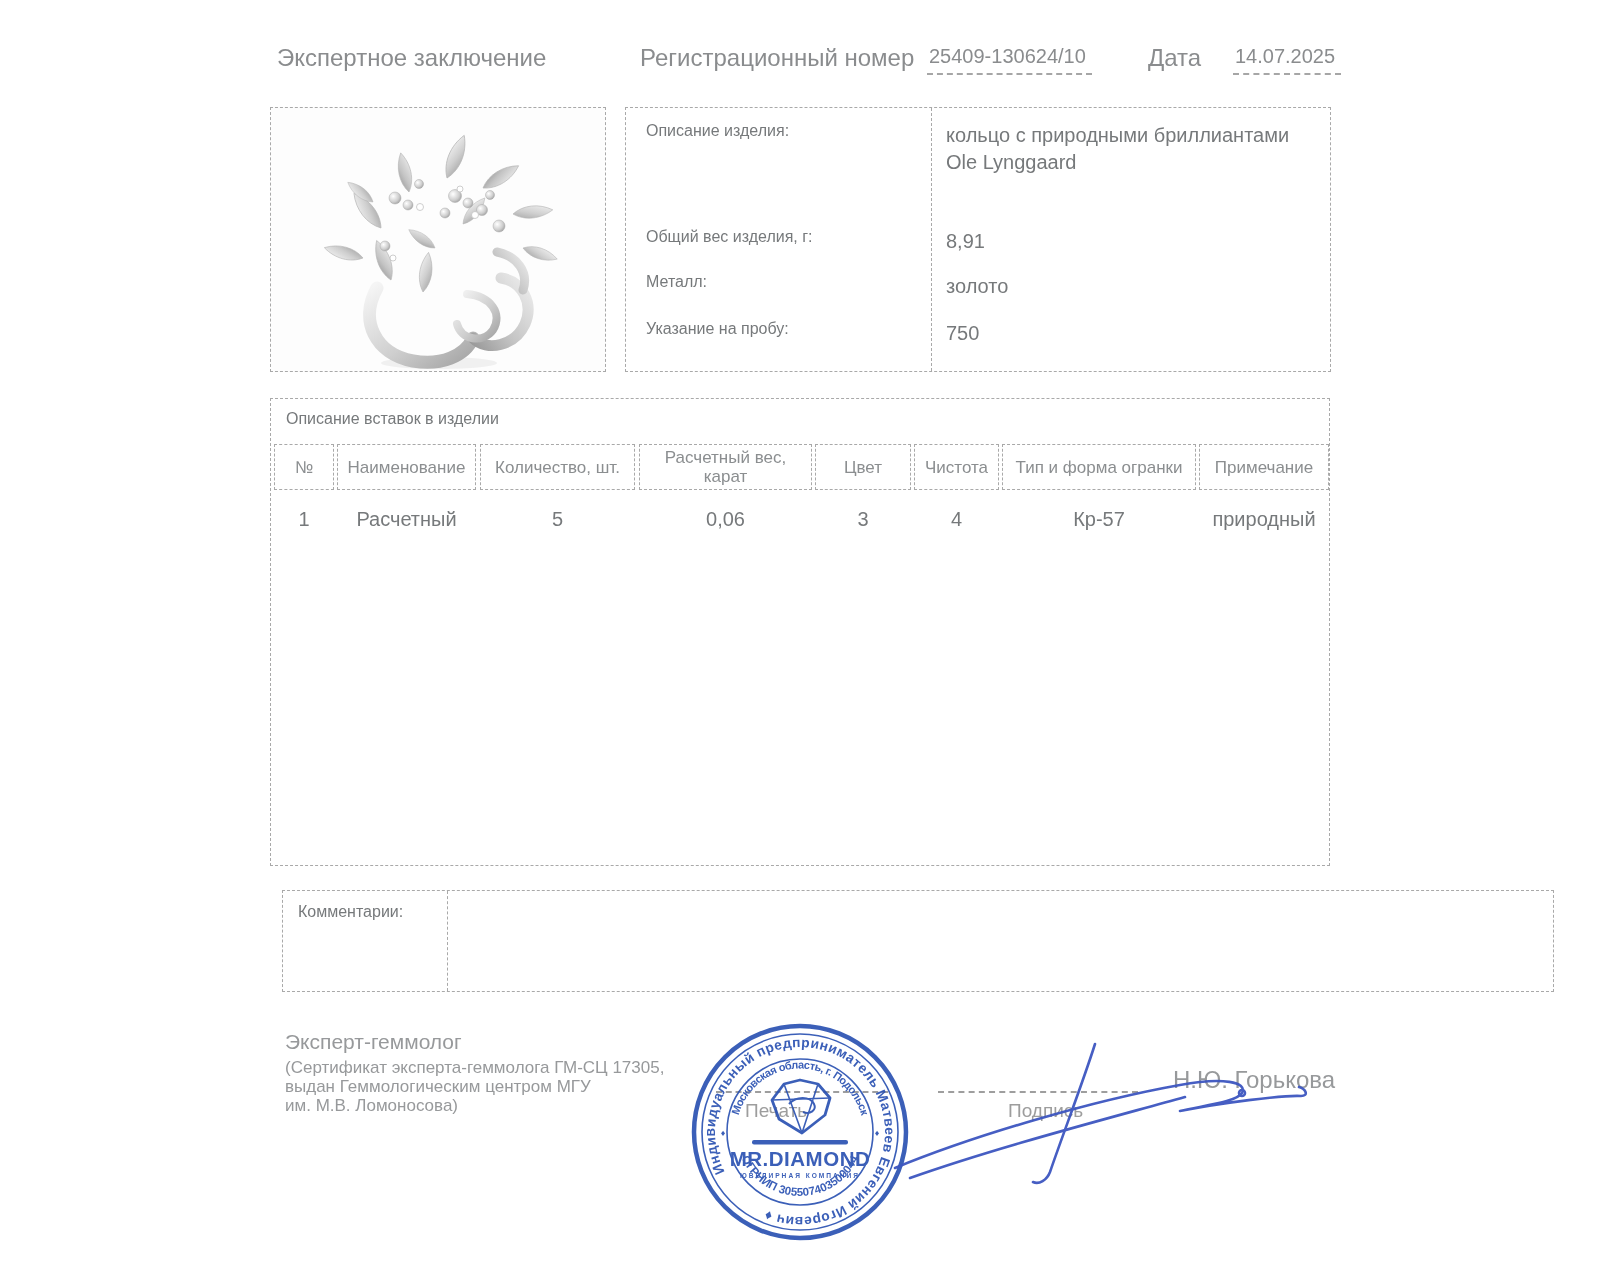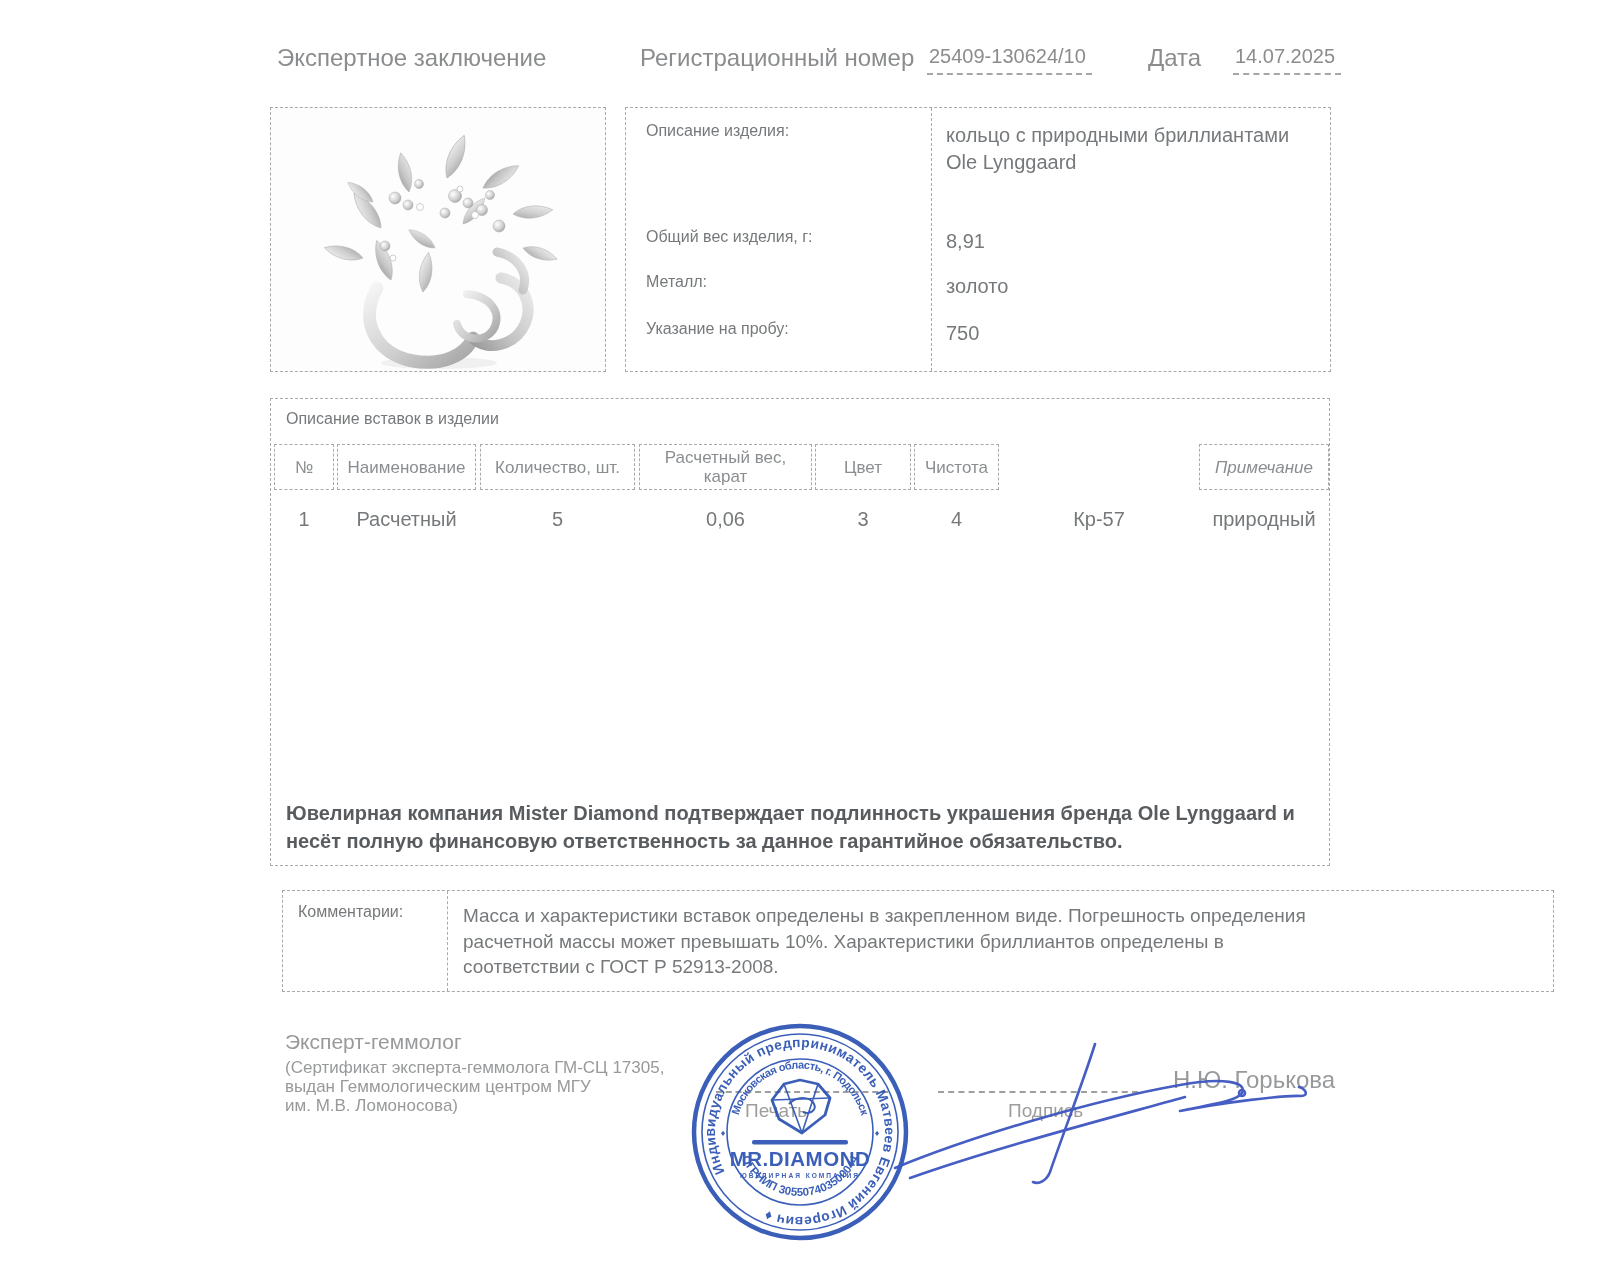--- a/index.html
+++ b/index.html
@@ -127,40 +127,39 @@
 
 <div class="dashed-box" style="left:270px;top:398px;width:1060px;height:468px;">
   <div class="abs label" style="left:15px;top:11px;">Описание вставок в изделии</div>
 
   <div class="cell hcell" style="left:3px;width:60px;top:45px;height:46px;">№</div>
   <div class="cell hcell" style="left:66px;width:139px;top:45px;height:46px;">Наименование</div>
   <div class="cell hcell" style="left:209px;width:155px;top:45px;height:46px;">Количество, шт.</div>
   <div class="cell hcell" style="left:368px;width:173px;top:45px;height:46px;">Расчетный вес, карат</div>
   <div class="cell hcell" style="left:544px;width:96px;top:45px;height:46px;">Цвет</div>
   <div class="cell hcell" style="left:643px;width:85px;top:45px;height:46px;">Чистота</div>
-  <div class="cell hcell" style="left:928px;width:130px;top:45px;height:46px;font-style:italic;">Примечание</div>
+  <div class="cell hcell" style="left:731px;width:194px;top:45px;height:46px;">Тип и форма огранки</div>
+  <div class="cell hcell" style="left:928px;width:130px;top:45px;height:46px;">Примечание</div>
 
   <div>
     <div class="cell dcell" style="left:3px;width:60px;top:103px;height:34px;">1</div>
     <div class="cell dcell" style="left:66px;width:139px;top:103px;height:34px;">Расчетный</div>
     <div class="cell dcell" style="left:209px;width:155px;top:103px;height:34px;">5</div>
     <div class="cell dcell" style="left:368px;width:173px;top:103px;height:34px;">0,06</div>
     <div class="cell dcell" style="left:544px;width:96px;top:103px;height:34px;">3</div>
     <div class="cell dcell" style="left:643px;width:85px;top:103px;height:34px;">4</div>
     <div class="cell dcell" style="left:731px;width:194px;top:103px;height:34px;">Кр-57</div>
     <div class="cell dcell" style="left:928px;width:130px;top:103px;height:34px;">природный</div>
   </div>
 
-  <div class="statement" style="width:1040px;">Ювелирная компания Mister Diamond подтверждает подлинность украшения бренда Ole Lynggaard и несёт полную финансовую ответственность за данное гарантийное обязательство.</div>
 </div>
 
 <div class="dashed-box" style="left:282px;top:890px;width:1272px;height:102px;">
   <div class="vdivider" style="left:164px;"></div>
   <div class="abs label" style="left:15px;top:12px;">Комментарии:</div>
-  <div class="abs comment-text" style="left:180px;top:12px;width:858px;">Масса и характеристики вставок определены в закрепленном виде. Погрешность определения расчетной массы может превышать 10%. Характеристики бриллиантов определены в соответствии с ГОСТ Р 52913-2008.</div>
 </div>
 
 <div class="abs footer-grey" style="left:285px;top:1030px;font-size:21px;">Эксперт-геммолог</div>
 <div class="abs footer-grey" style="left:285px;top:1058px;font-size:17px;line-height:19px;">
   <div>(Сертификат эксперта-геммолога ГМ-СЦ 17305,</div>
   <div>выдан Геммологическим центром МГУ</div>
   <div>им. М.В. Ломоносова)</div>
 </div>
 
 <div class="ph-line" style="left:716px;top:1091px;width:172px;"></div>

